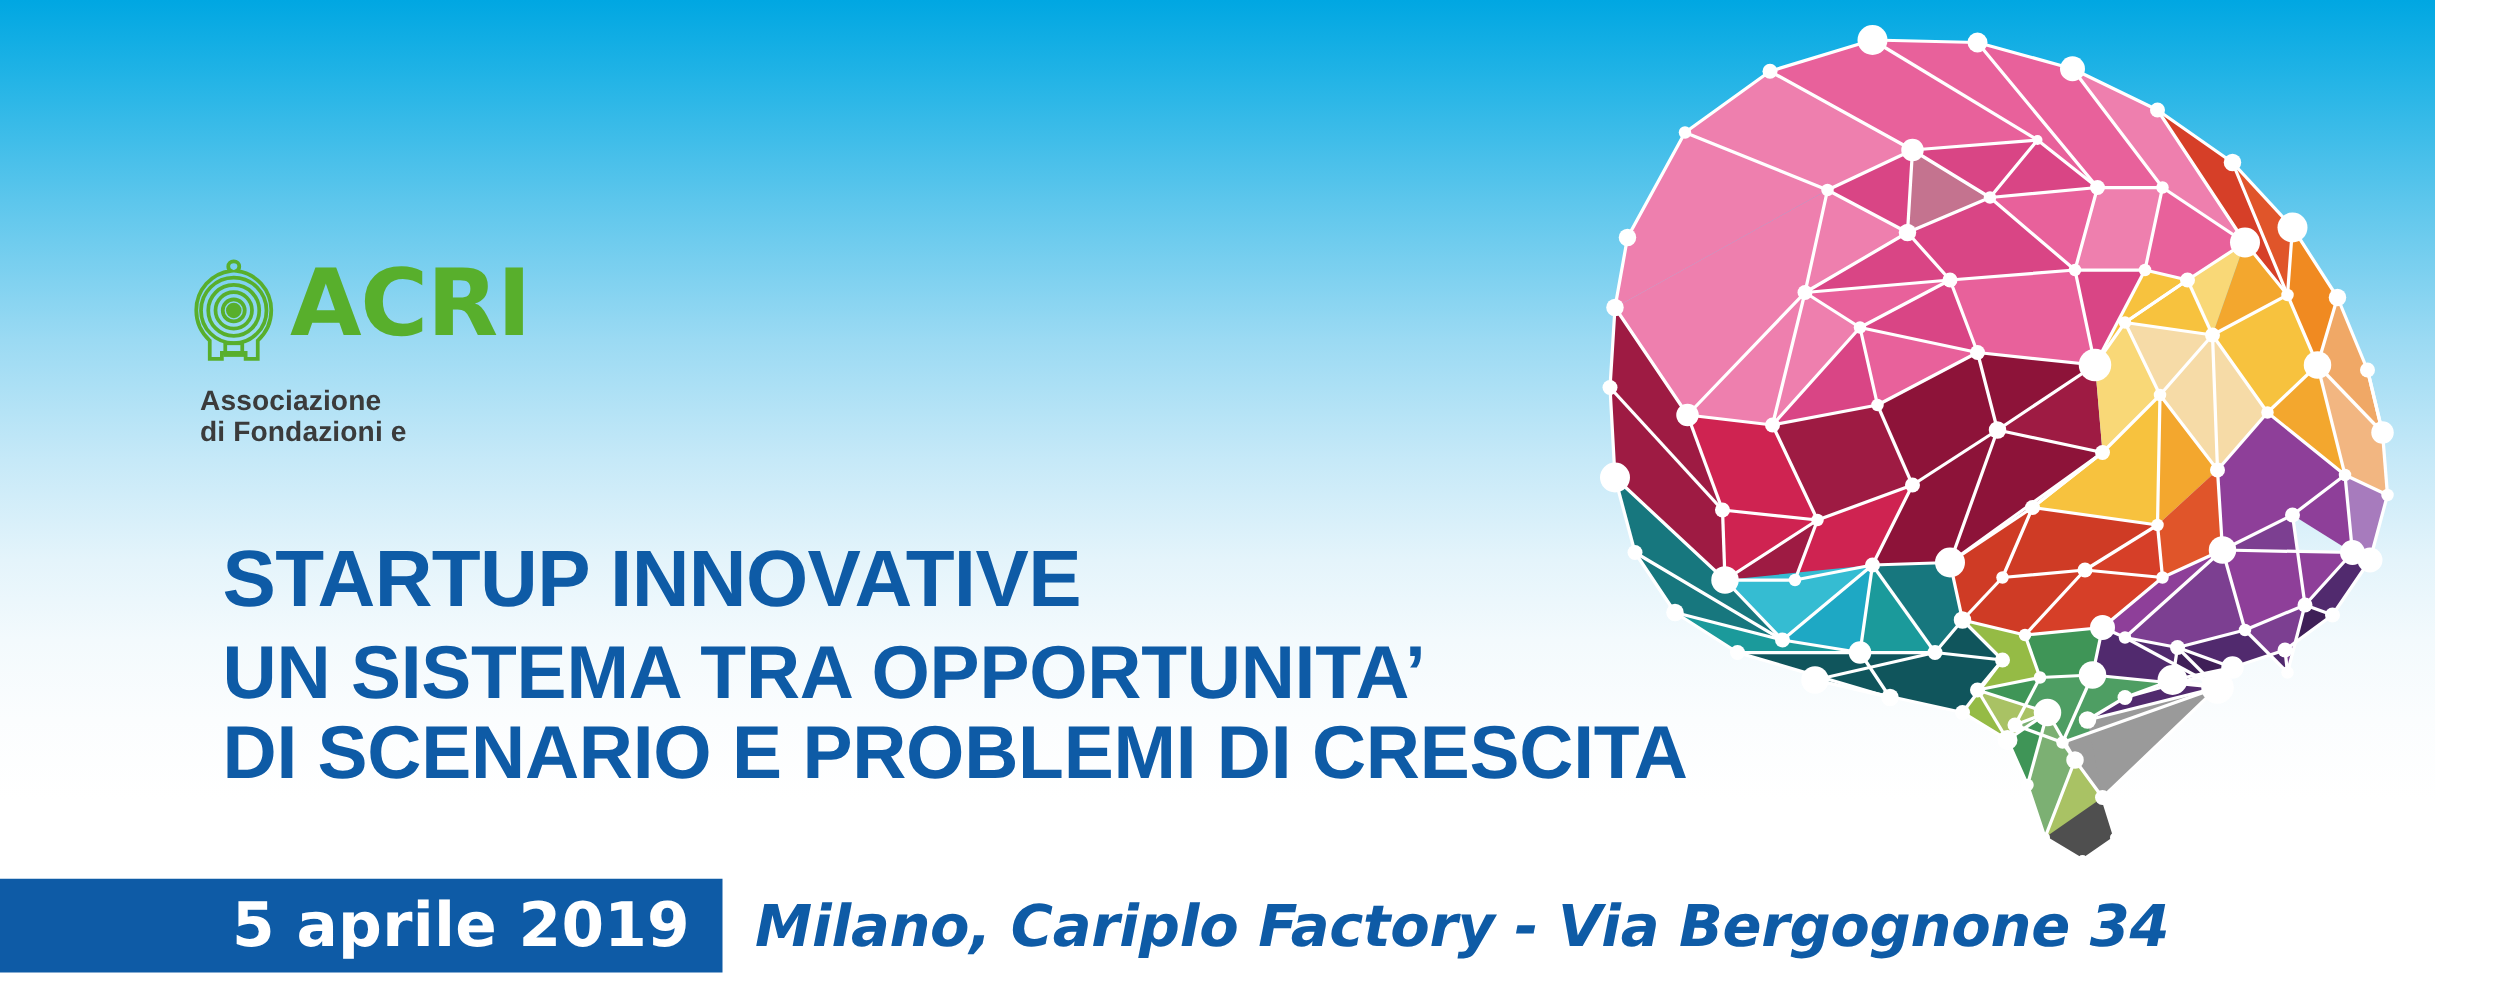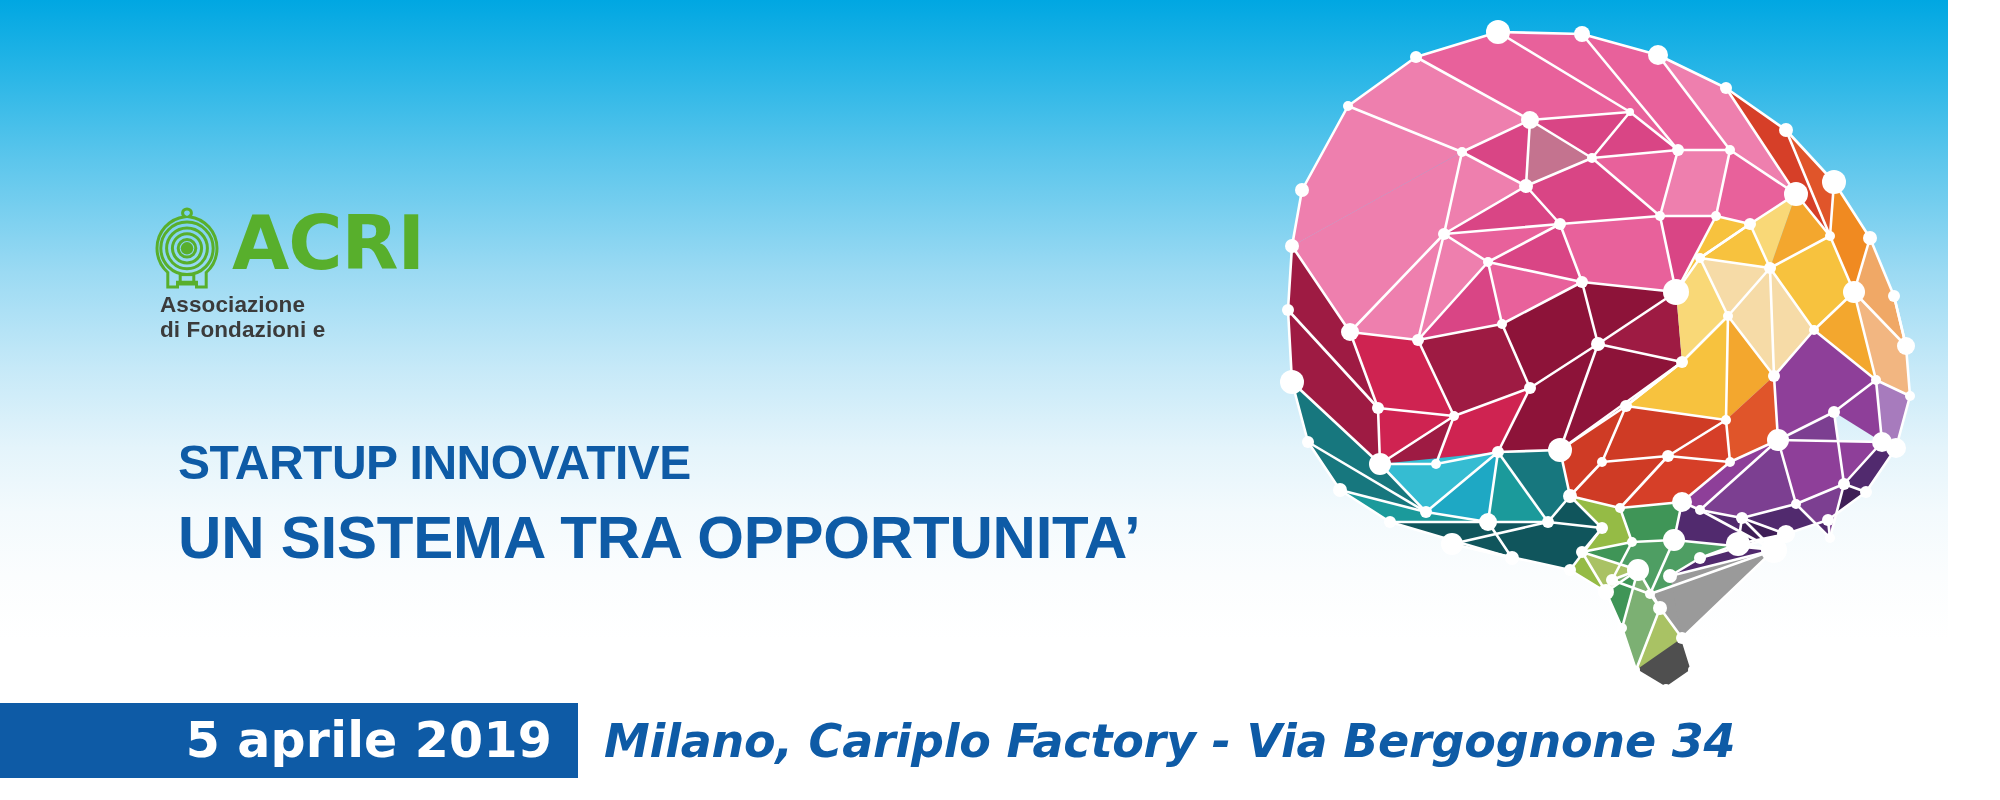--- a/index.html
+++ b/index.html
@@ -59,41 +59,41 @@
     font-family: "DejaVu Sans", sans-serif;
     font-weight: bold;
     font-size: 74px;
     line-height: 74px;
     letter-spacing: -1px;
     color: #58af2c;
     margin-top: 6px;
     white-space: nowrap;
   }
   #logo-sub {
-    margin-top: 0;
+    margin-top: 16px;
     margin-left: 12px;
     font-family: "Liberation Sans", sans-serif;
     font-weight: bold;
     font-size: 22.5px;
     line-height: 25px;
     color: #3b3b3b;
     letter-spacing: 0.1px;
   }
 
   
   #headline {
     position: absolute;
     left: 178px;
     top: 425px;
     color: #0e5ba6;
     font-family: "Liberation Sans", sans-serif;
     font-weight: bold;
   }
   #headline .l1 {
-    font-size: 48px;
+    font-size: 64px;
     line-height: 76px;
     letter-spacing: -0.5px;
     white-space: nowrap;
     display: block;
   }
   #headline .l2, #headline .l3 {
     font-size: 60px;
     line-height: 62px;
     letter-spacing: -0.2px;
     white-space: nowrap;
@@ -578,20 +578,21 @@
     </div>
     <div id="logo-sub">
       <div>Associazione</div>
       <div>di Fondazioni e</div>
     </div>
   </div>
 
   <div id="headline">
     <span class="l1">STARTUP INNOVATIVE</span>
     <span class="l2">UN SISTEMA TRA OPPORTUNITA’</span>
+    <span class="l3">DI SCENARIO E PROBLEMI DI CRESCITA</span>
   </div>
 
   <div id="date-band">
     <div id="date-text">5 aprile 2019</div>
   </div>
   <div id="venue-text">Milano, Cariplo Factory - Via Bergognone 34</div>
 
 </div>
 
 </body></html>

